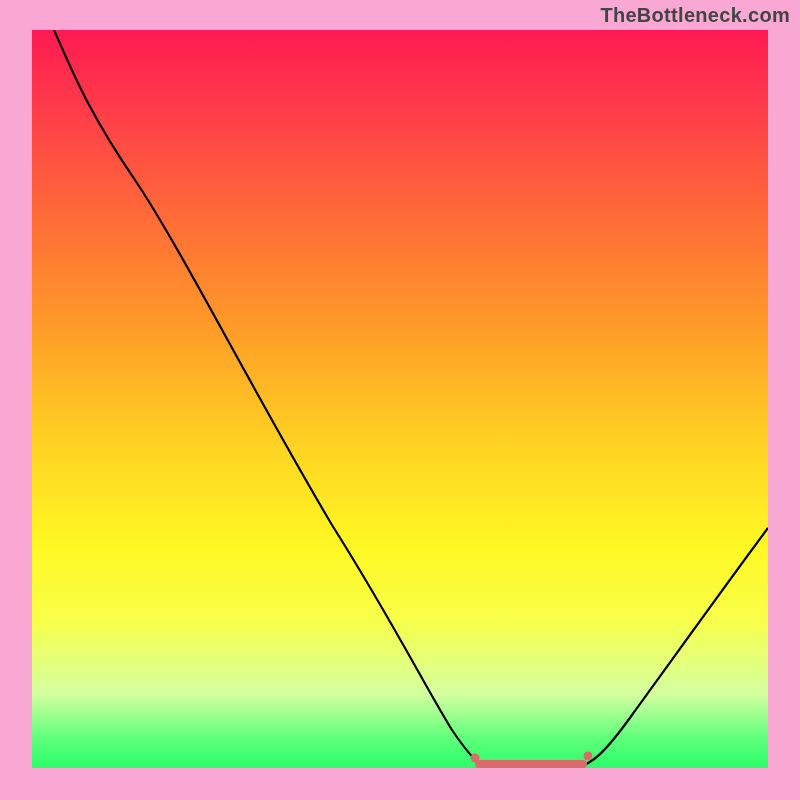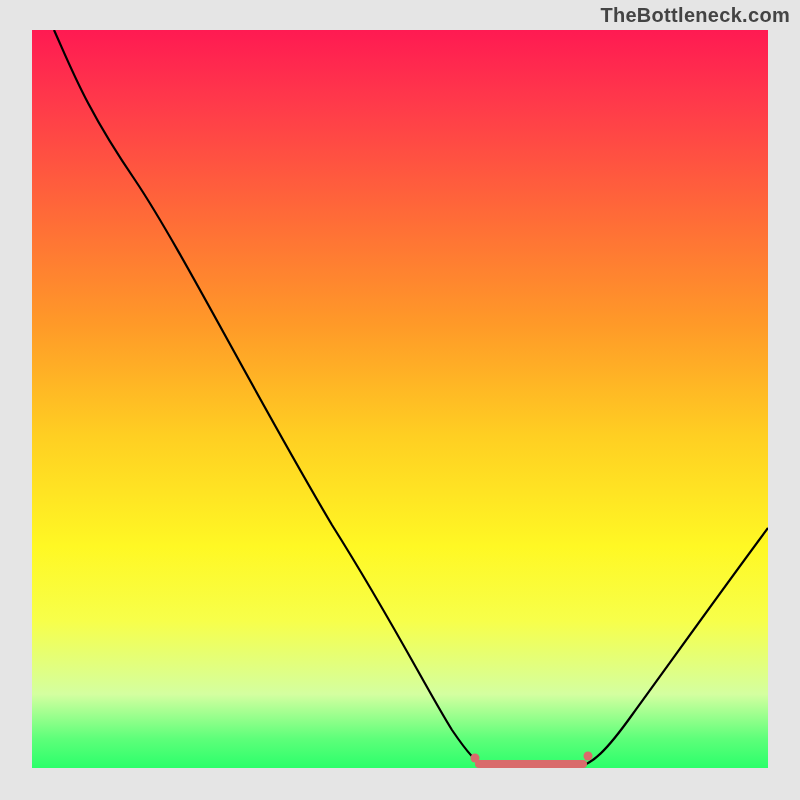--- a/index.html
+++ b/index.html
@@ -1,17 +1,17 @@
 <!DOCTYPE html>
 <html><head>
 <meta charset="utf-8">
 <style>
   * { margin: 0; padding: 0; box-sizing: border-box; }
   html, body { width: 800px; height: 800px; background: #000; overflow: hidden; }
-  .container { position: relative; width: 800px; height: 800px; background: #e5e5e5; }
+  .container { position: relative; width: 800px; height: 800px; background: #f9a8d4; }
   .watermark {
     position: absolute;
     top: 4px;
     right: 10px;
     color: #444;
     font-family: Arial, sans-serif;
     font-size: 20px;
     font-weight: bold;
     letter-spacing: 0.3px;
     z-index: 5;

